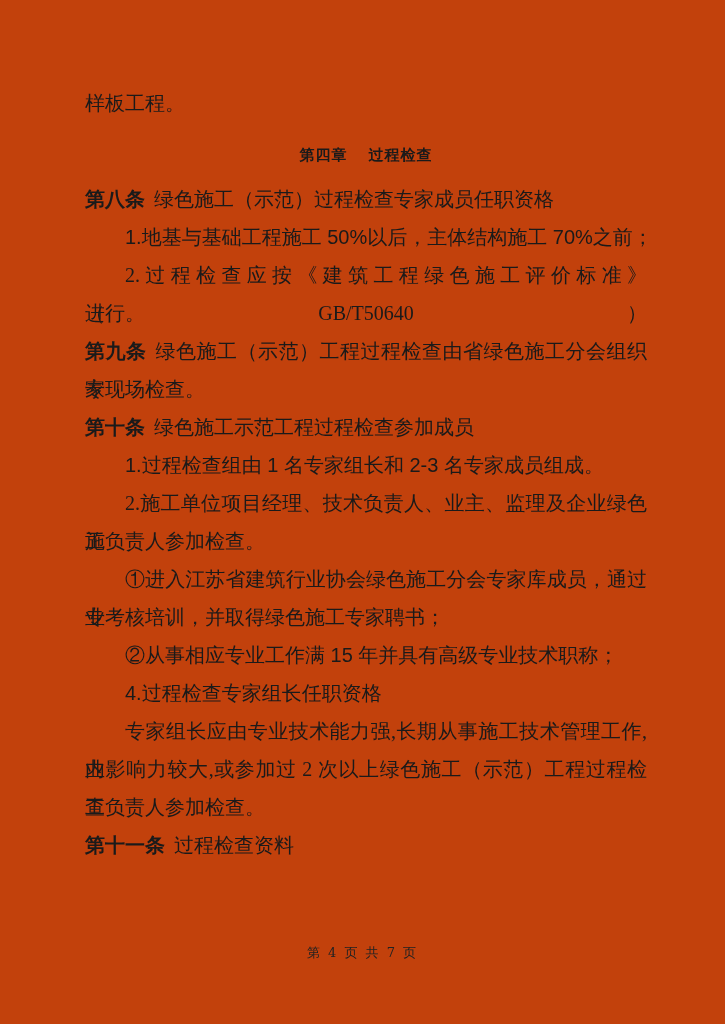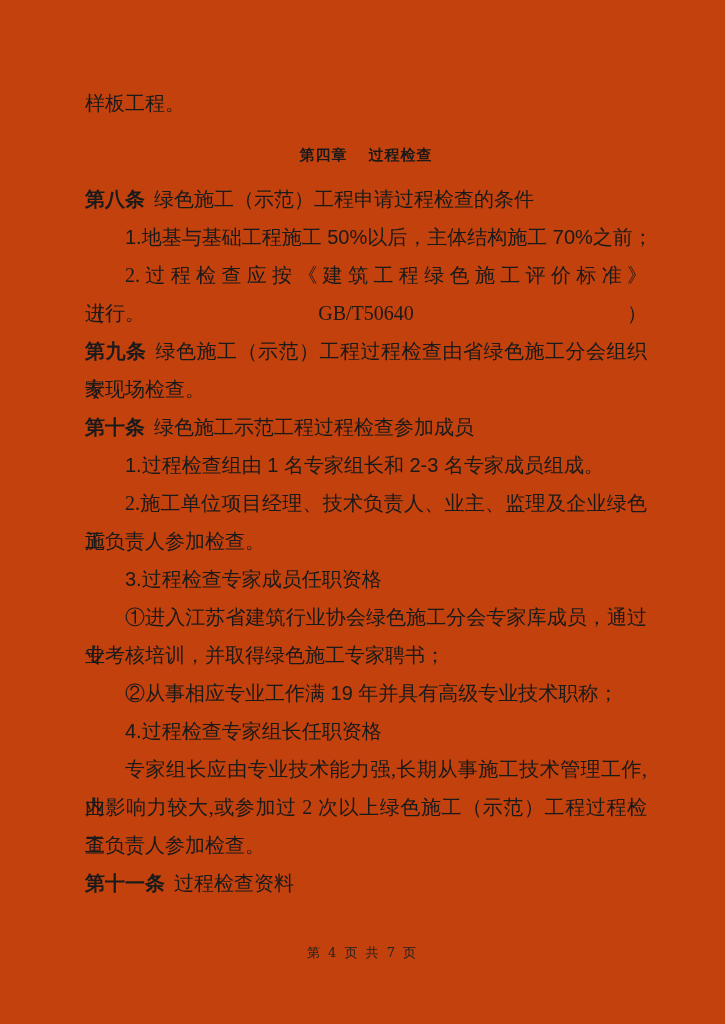--- a/index.html
+++ b/index.html
@@ -59,47 +59,46 @@
 </head>
 <body>
 
 <div class="page">
   <div class="content">
 
     <div class="ln">样板工程。</div>
 
     <div class="heading">第四章　 过程检查</div>
 
-    <div class="ln clause"><span class="lbl">第八条</span><span>绿色施工（示范）工程申请过程检查的条件</span></div>
+    <div class="ln clause"><span class="lbl">第八条</span><span>绿色施工（示范）过程检查专家成员任职资格</span></div>
 
     <div class="ln ind">1.地基与基础工程施工 50%以后，主体结构施工 70%之前；</div>
 
     <div class="ln ind fill">2.过程检查应按《建筑工程绿色施工评价标准》（GB/T50640）</div>
 
     <div class="ln">进行。</div>
 
     <div class="ln clause fill"><span class="lbl">第九条</span><span>绿色施工（示范）工程过程检查由省绿色施工分会组织专</span></div>
 
     <div class="ln">家现场检查。</div>
 
     <div class="ln clause"><span class="lbl">第十条</span><span>绿色施工示范工程过程检查参加成员</span></div>
 
     <div class="ln ind">1.过程检查组由 1 名专家组长和 2-3 名专家成员组成。</div>
 
     <div class="ln ind fill">2.施工单位项目经理、技术负责人、业主、监理及企业绿色施</div>
 
     <div class="ln">工负责人参加检查。</div>
 
-    <div class="ln ind">3.过程检查专家成员任职资格</div>
 
     <div class="ln ind fill">①进入江苏省建筑行业协会绿色施工分会专家库成员，通过专</div>
 
     <div class="ln">业考核培训，并取得绿色施工专家聘书；</div>
 
-    <div class="ln ind">②从事相应专业工作满 19 年并具有高级专业技术职称；</div>
+    <div class="ln ind">②从事相应专业工作满 15 年并具有高级专业技术职称；</div>
 
 
     <div class="ln ind">4.过程检查专家组长任职资格</div>
 
     <div class="ln ind fill">专家组长应由专业技术能力强,长期从事施工技术管理工作,业</div>
 
     <div class="ln fill">内影响力较大,或参加过 2 次以上绿色施工（示范）工程过程检查</div>
 
     <div class="ln">工负责人参加检查。</div>
 

